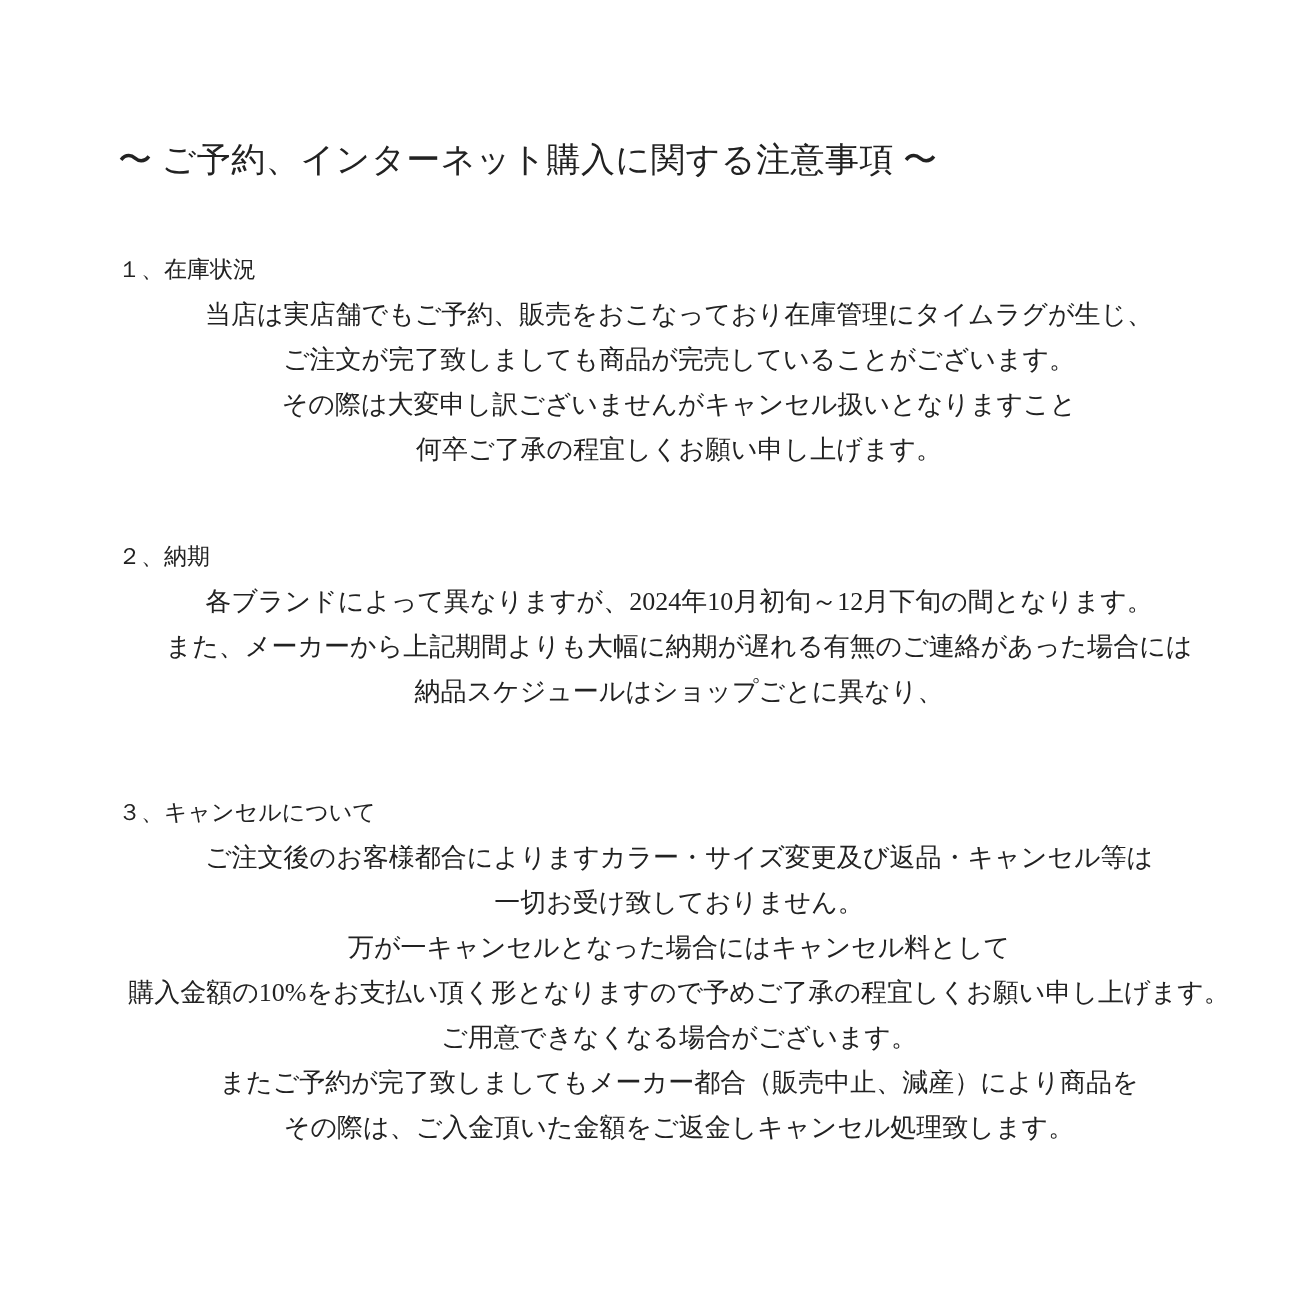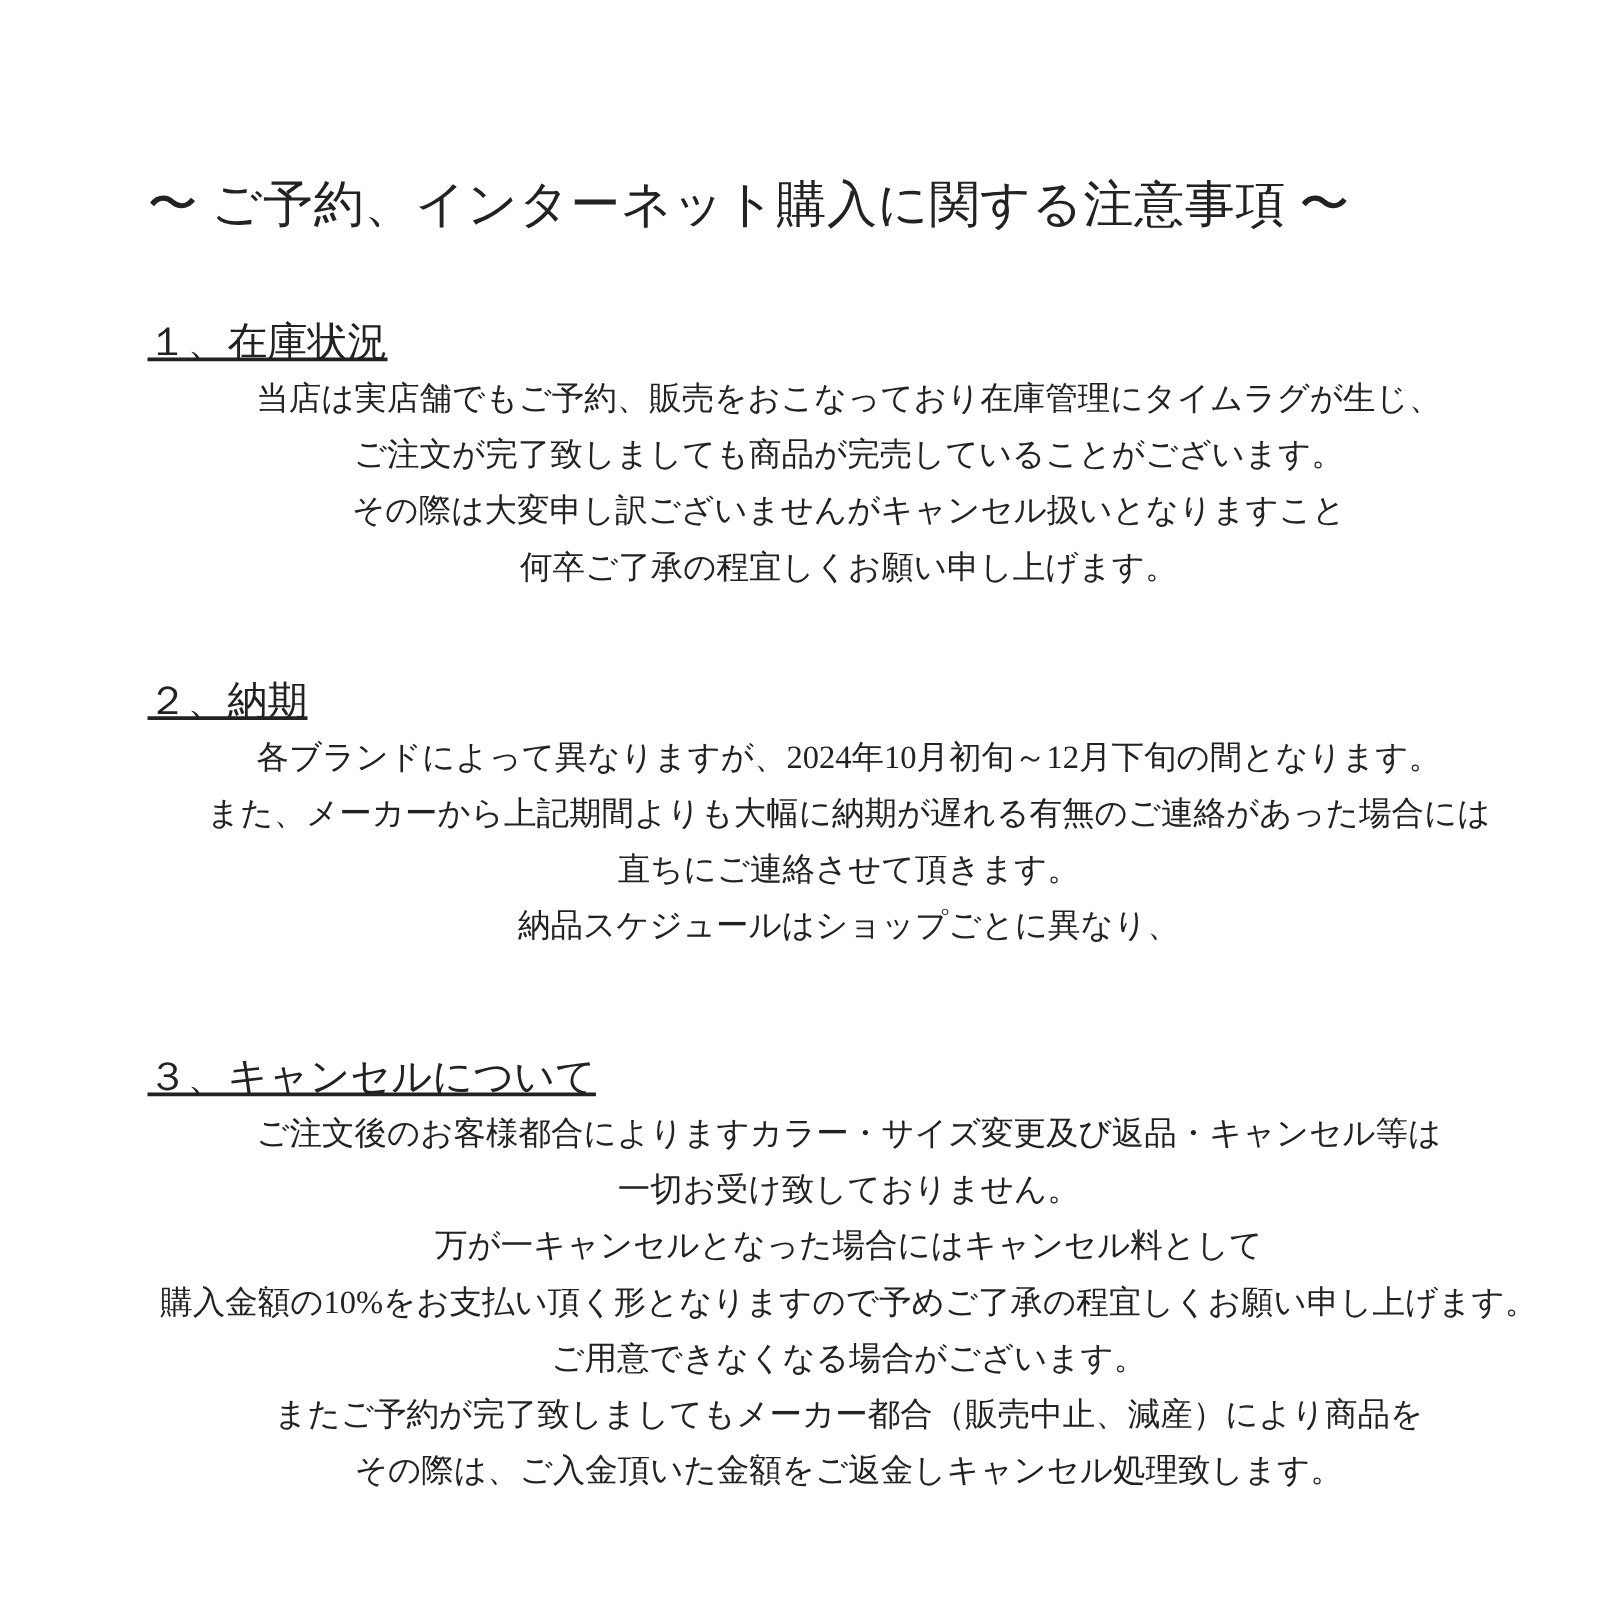--- a/index.html
+++ b/index.html
@@ -12,38 +12,37 @@
     background: #ffffff;
     color: #222222;
     font-family: "Liberation Serif", "DejaVu Serif", serif;
     overflow: hidden;
   }
   .content {
     box-sizing: border-box;
     padding: 112px 50px 0 118px;
   }
   .title {
-    font-size: 40px;
+    font-size: 34px;
     line-height: 50px;
     font-weight: 400;
     letter-spacing: 0.5px;
     white-space: nowrap;
   }
   .section {
     margin-top: 62px;
   }
   .section:nth-of-type(3) {
     margin-top: 76px;
   }
   .section-heading {
-    font-size: 32px;
+    font-size: 23px;
     line-height: 45px;
     font-weight: 400;
     white-space: nowrap;
-    text-decoration: underline;
   }
   .line {
     font-size: 26px;
     line-height: 45px;
     white-space: nowrap;
     text-align: center;
   }
 </style>
 </head>
 <body>
@@ -57,21 +56,20 @@
     <div class="line">当店は実店舗でもご予約、販売をおこなっており在庫管理にタイムラグが生じ、</div>
     <div class="line">ご注文が完了致しましても商品が完売していることがございます。</div>
     <div class="line">その際は大変申し訳ございませんがキャンセル扱いとなりますこと</div>
     <div class="line">何卒ご了承の程宜しくお願い申し上げます。</div>
   </div>
 
   <div class="section">
     <div class="section-heading">２、納期</div>
     <div class="line">各ブランドによって異なりますが、2024年10月初旬～12月下旬の間となります。</div>
     <div class="line">また、メーカーから上記期間よりも大幅に納期が遅れる有無のご連絡があった場合には</div>
-    <div class="line">直ちにご連絡させて頂きます。</div>
     <div class="line">納品スケジュールはショップごとに異なり、</div>
   </div>
 
   <div class="section">
     <div class="section-heading">３、キャンセルについて</div>
     <div class="line">ご注文後のお客様都合によりますカラー・サイズ変更及び返品・キャンセル等は</div>
     <div class="line">一切お受け致しておりません。</div>
     <div class="line">万が一キャンセルとなった場合にはキャンセル料として</div>
     <div class="line">購入金額の10%をお支払い頂く形となりますので予めご了承の程宜しくお願い申し上げます。</div>
     <div class="line">ご用意できなくなる場合がございます。</div>

